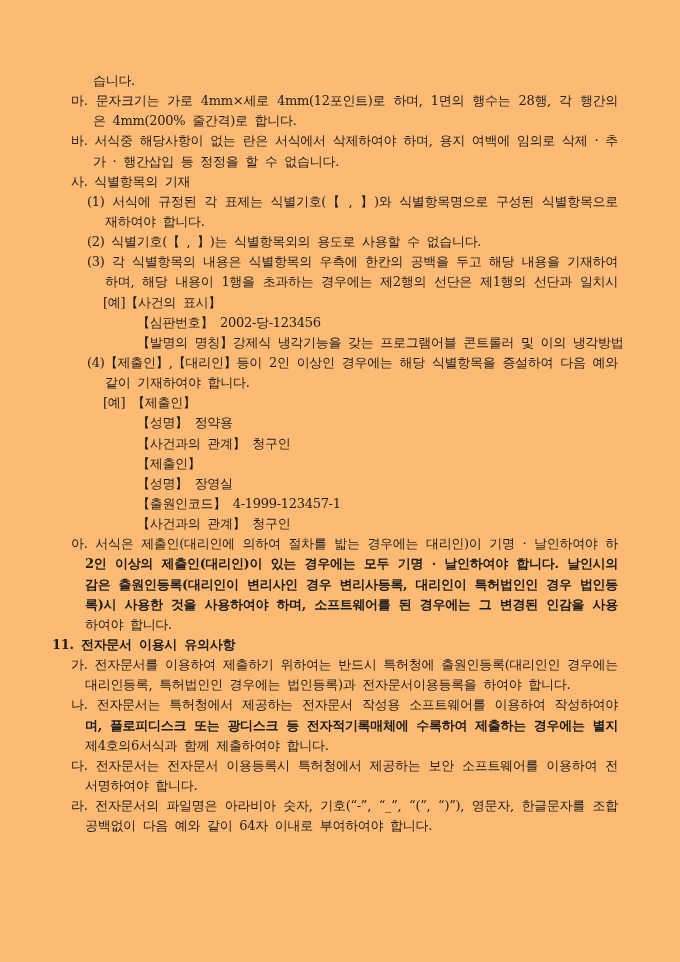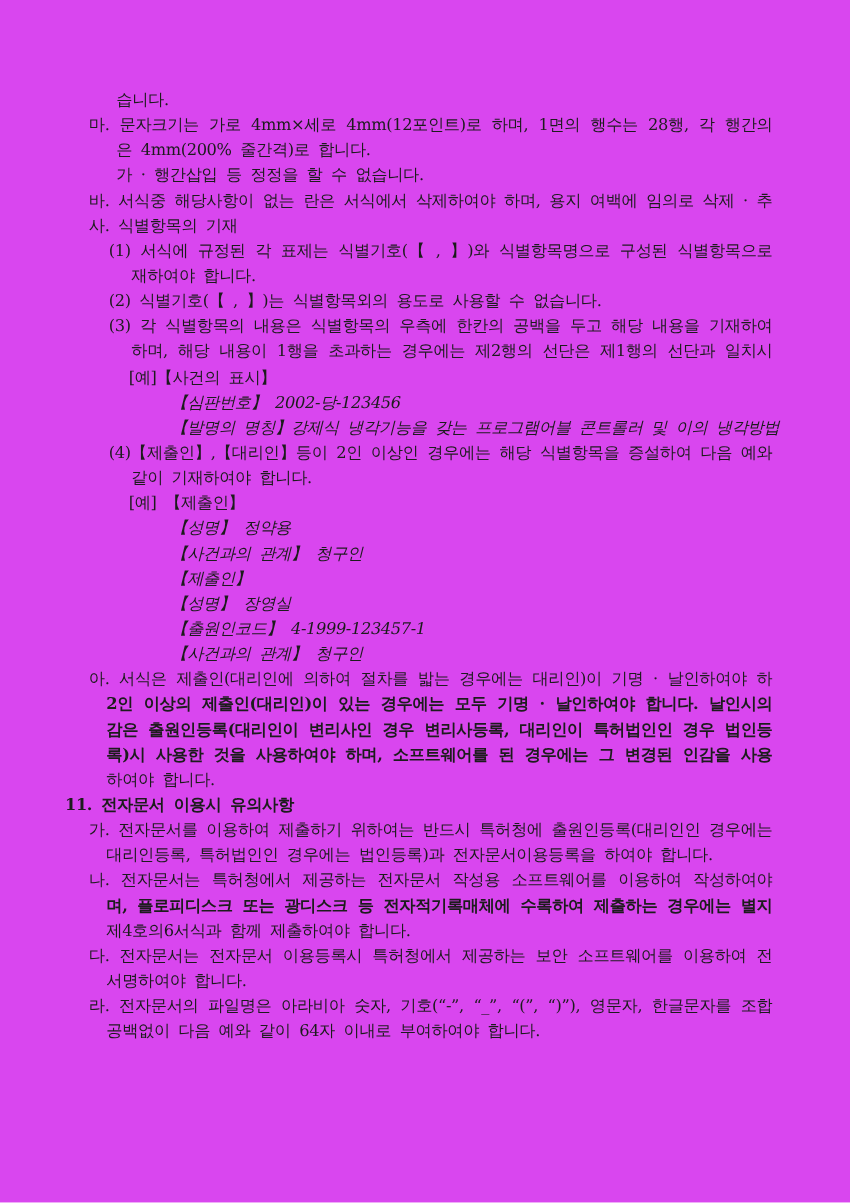--- a/index.html
+++ b/index.html
@@ -5,21 +5,21 @@
 <style>
   html, body {
     margin: 0;
     padding: 0;
     background: #ffffff;
   }
   #page {
     position: relative;
     width: 680px;
     height: 962px;
-    background: #d946ef;
+    background: #fdba74;
     overflow: hidden;
     font-family: "DejaVu Serif", "Liberation Serif", serif;
   }
   #doc-body {
     position: absolute;
     top: 71px;
     left: 0;
     right: 0;
   }
   .line {
@@ -39,37 +39,37 @@
     overflow: hidden;
   }
   
   .ind-num      { margin-left: 52px; font-weight: bold;  }
   .ind-letter   { margin-left: 71px;  }
   .ind-cont_a93 { margin-left: 93px;  }
   .ind-cont_a85 { margin-left: 85px;  }
   .ind-paren    { margin-left: 87px;  }
   .ind-cont_p   { margin-left: 105px; }
   .ind-ex       { margin-left: 103px; }
-  .ind-exi      { margin-left: 137px; font-style: italic; }
+  .ind-exi      { margin-left: 137px; }
   
   .just.ind-letter   { width: 547px; }
   .just.ind-cont_a85 { width: 533px; font-weight: bold; }
   .just.ind-paren    { width: 531px; }
   .just.ind-cont_p   { width: 513px; }
 </style>
 </head>
 <body>
 
 <div id="page">
   <div id="doc-body">
       <div class="line ind-cont_a93">습니다.</div>
       <div class="line ind-letter just">마. 문자크기는 가로 4mm×세로 4mm(12포인트)로 하며, 1면의 행수는 28행, 각 행간의 간격</div>
       <div class="line ind-cont_a93">은 4mm(200% 줄간격)로 합니다.</div>
+      <div class="line ind-letter just">바. 서식중 해당사항이 없는 란은 서식에서 삭제하여야 하며, 용지 여백에 임의로 삭제 · 추</div>
       <div class="line ind-cont_a93">가 · 행간삽입 등 정정을 할 수 없습니다.</div>
-      <div class="line ind-letter just">바. 서식중 해당사항이 없는 란은 서식에서 삭제하여야 하며, 용지 여백에 임의로 삭제 · 추</div>
       <div class="line ind-letter">사. 식별항목의 기재</div>
       <div class="line ind-paren just">(1) 서식에 규정된 각 표제는 식별기호(【 , 】)와 식별항목명으로 구성된 식별항목으로 기</div>
       <div class="line ind-cont_p">재하여야 합니다.</div>
       <div class="line ind-paren">(2) 식별기호(【 , 】)는 식별항목외의 용도로 사용할 수 없습니다.</div>
       <div class="line ind-paren just">(3) 각 식별항목의 내용은 식별항목의 우측에 한칸의 공백을 두고 해당 내용을 기재하여야</div>
       <div class="line ind-cont_p just">하며, 해당 내용이 1행을 초과하는 경우에는 제2행의 선단은 제1행의 선단과 일치시켜</div>
       <div class="line ind-ex">[예]【사건의 표시】</div>
       <div class="line ind-exi">【심판번호】  2002-당-123456</div>
       <div class="line ind-exi">【발명의 명칭】강제식 냉각기능을 갖는 프로그램어블 콘트롤러 및 이의 냉각방법</div>
       <div class="line ind-paren just">(4)【제출인】,【대리인】등이 2인 이상인 경우에는 해당 식별항목을 증설하여 다음 예와</div>

